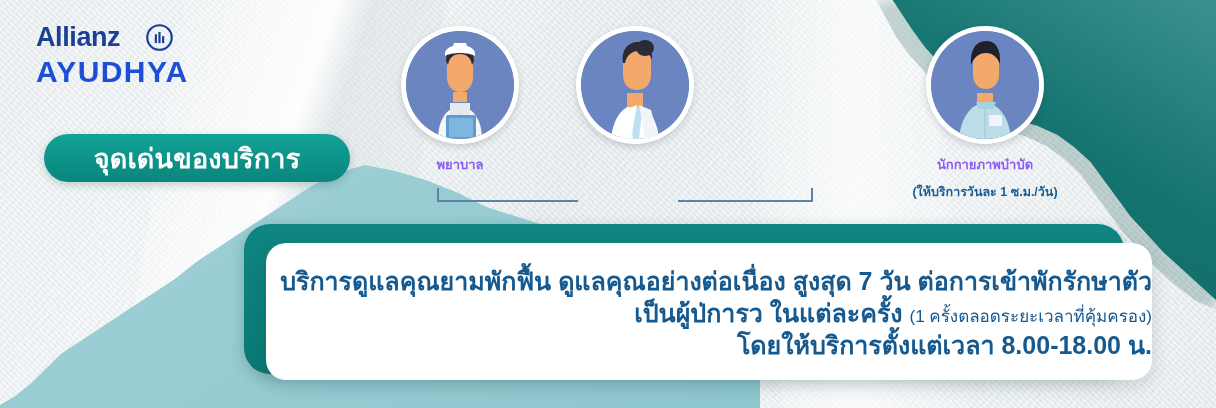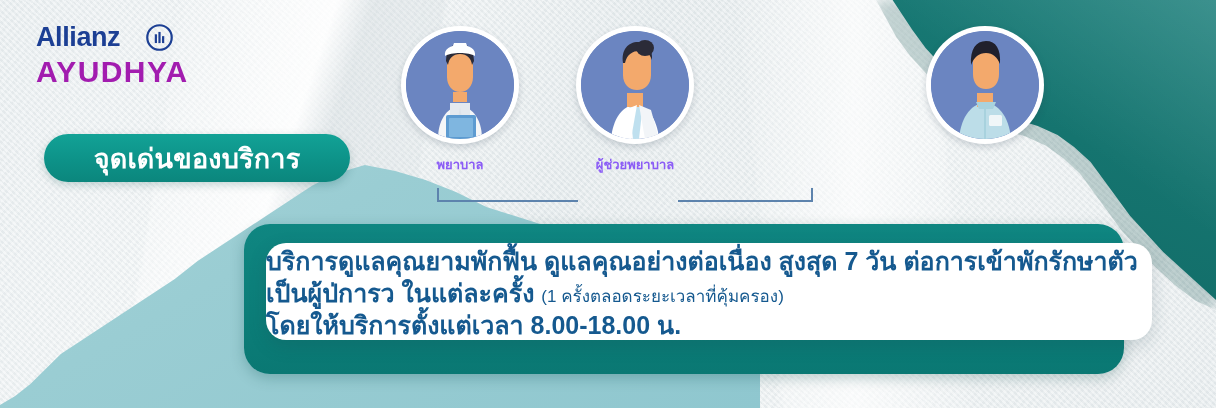--- a/index.html
+++ b/index.html
@@ -97,21 +97,21 @@
   .logo-row1{display:flex;align-items:center;gap:26px;}
   .logo-allianz{
     font-family:"Liberation Sans","DejaVu Sans",sans-serif;
     font-weight:bold;font-size:27px;letter-spacing:-.4px;
     color:#1c3f94;line-height:1;
   }
   .logo-mark{width:27px;height:27px;}
   .logo-ayudhya{
     font-family:"Liberation Sans","DejaVu Sans",sans-serif;
     font-weight:bold;font-size:30px;letter-spacing:1.4px;
-    color:#a21caf;line-height:1;margin-top:6px;
+    color:#1d4ed8;line-height:1;margin-top:6px;
   }
 
   
   .pill{
     position:absolute;left:44px;top:134px;
     width:306px;height:48px;border-radius:28px;
     background:linear-gradient(180deg,#12a296 0%,#0d9288 55%,#0b867d 100%);
     display:flex;align-items:center;justify-content:center;
     box-shadow:0 3px 8px rgba(10,80,76,.22);
   }
@@ -152,24 +152,24 @@
   }
 
   
   .card-back{
     position:absolute;left:244px;top:224px;width:880px;height:150px;
     background:linear-gradient(180deg,#0f8681 0%,#0a7873 100%);
     border-radius:26px;
     box-shadow:0 4px 14px rgba(8,70,68,.25);
   }
   .card{
-    position:absolute;left:266px;top:243px;width:886px;height:97px;
+    position:absolute;left:266px;top:243px;width:886px;height:137px;
     background:#ffffff;border-radius:20px;
     box-shadow:0 6px 18px rgba(30,60,70,.18);
-    display:flex;flex-direction:column;align-items:flex-start;justify-content:center;
+    display:flex;flex-direction:column;align-items:flex-end;justify-content:center;
     padding-top:4px;box-sizing:border-box;
   }
   .card-line{
     color:#15598f;font-weight:bold;text-align:center;white-space:nowrap;
     font-family:"Liberation Sans","DejaVu Sans",sans-serif;
   }
   .l1{font-size:25px;line-height:1.28;}
   .l2{font-size:25px;line-height:1.28;}
   .l3{font-size:25px;line-height:1.34;}
   .sm{font-size:17px;font-weight:normal;}
@@ -242,39 +242,40 @@
             <path d="M48 72h14l-4 36h-6z" fill="#bfe0ef"></path>
             <path d="M46 62h16v14H46z" fill="#f3a96c"></path>
             <path d="M42 30c0-11 6-18 14-18s14 7 14 18v14c0 9-6 15-14 15s-14-6-14-15z" fill="#f3a96c"></path>
             <path d="M42 32c-2-13 5-21 15-21 9 0 15 7 14 18-2-6-6-9-13-9-6 0-12 3-14 12z" fill="#2b2b38"></path>
             <ellipse cx="64" cy="17" rx="9" ry="8" fill="#2b2b38"></ellipse>
             <path d="M56 74l-10 4-8 30h12z" fill="#ffffff"></path>
             <path d="M58 74l12 5 8 29H64z" fill="#f2f5f8"></path>
           </svg>
         </div>
       </div>
-      <div class="role">ผู้ช่วยพยาบาล</div>
     </div>
 
 
     <div class="person p3">
       <div class="av-wrap">
         <div class="av">
           <svg viewBox="0 0 108 108" width="108" height="108" aria-hidden="true">
             <circle cx="54" cy="54" r="54" fill="#6b85c1"></circle>
             <path d="M28 108c2-24 14-36 26-36s24 12 26 36z" fill="#bcdde8"></path>
             <path d="M46 62h16v14H46z" fill="#f3a96c"></path>
             <path d="M42 30c0-11 5-18 13-18s13 7 13 18v13c0 9-5 15-13 15s-13-6-13-15z" fill="#f3a96c"></path>
             <path d="M40 34c-1-16 5-24 15-24s15 8 14 23c-3-7-7-11-14-11s-12 4-15 12z" fill="#20202c"></path>
             <path d="M45 71h20l-3 7H48z" fill="#a8d2de"></path>
             <rect x="58" y="84" width="13" height="11" rx="1.5" fill="#f0f6f8"></rect>
             <path d="M54 76v32" stroke="#a8d2de" stroke-width="2" fill="none"></path>
           </svg>
         </div>
       </div>
+      <div class="role">นักกายภาพบำบัด</div>
+      <div class="note">(ให้บริการวันละ 1 ซ.ม./วัน)</div>
     </div>
   </div>
 
   <div class="bracket">
     <svg viewBox="0 0 390 22" width="390" height="22" aria-hidden="true">
       <path d="M8 2 L8 15 L148 15" fill="none" stroke="#5d83ad" stroke-width="2"></path>
       <path d="M382 2 L382 15 L248 15" fill="none" stroke="#5d83ad" stroke-width="2"></path>
     </svg>
   </div>
 

